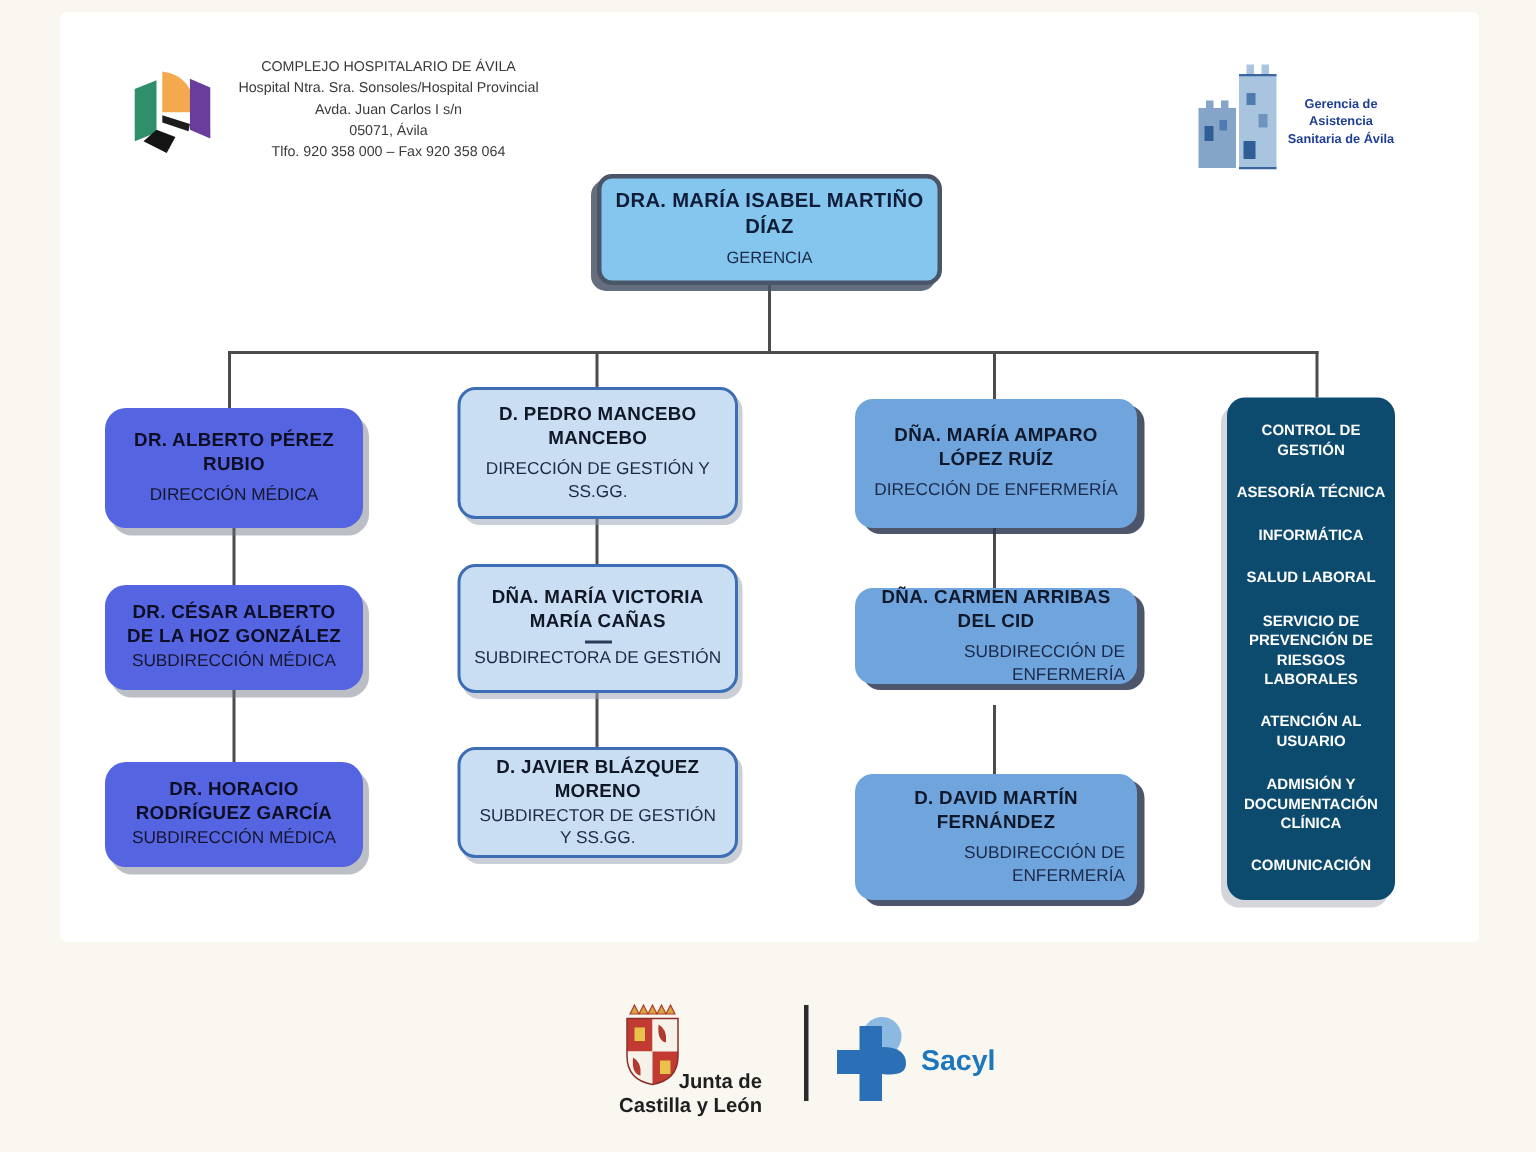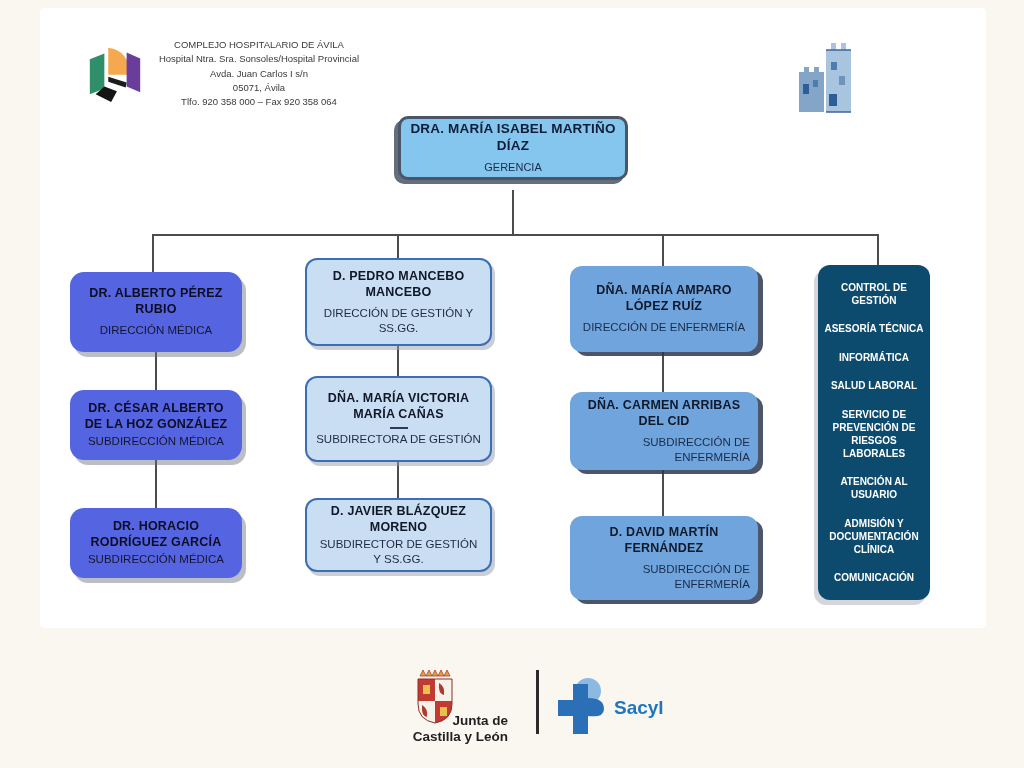--- a/index.html
+++ b/index.html
@@ -15,21 +15,21 @@
   .castle-logo { position:absolute; left:793px; top:36px; width:82px; height:82px; }
   .castle-text { position:absolute; left:848px; top:64px; width:92px; text-align:center;
                  font-size:8.5px; font-weight:bold; color:#1e3e96; line-height:1.35; }
 
   
   .obox { position:absolute; display:flex; flex-direction:column; align-items:center; justify-content:center;
           text-align:center; padding:6px 8px; }
   .oname { font-weight:bold; line-height:1.25; letter-spacing:.2px; }
   .otitle { line-height:1.25; margin-top:6px; }
 
-  .root-box { left:398px; top:116px; width:230px; height:64px; background:#85c6ee;
+  .root-box { left:398px; top:116px; width:230px; height:74px; background:#85c6ee;
               border:3px solid #4a5568; border-radius:10px; box-shadow:-4px 4px 0 rgba(74,85,104,.85); }
   .root-box .oname { font-size:13.5px; color:#101d38; }
   .root-box .otitle { font-size:11px; color:#1a2947; }
 
   .box-violet { width:172px; background:#5565e2; border-radius:14px;
                 box-shadow:4px 5px 0 rgba(105,110,125,.45); }
   .box-violet .oname { font-size:12.5px; color:#0d0d24; }
   .box-violet .otitle { font-size:11.5px; color:#15152e; }
 
   .box-light { width:187px; background:#c9ddf3; border:2.5px solid #3d6eb5; border-radius:12px;
@@ -87,20 +87,24 @@
   <svg class="castle-logo" viewBox="0 0 82 82">
     <path d="M6 36 h5 v-5 h5 v5 h5 v-5 h5 v5 h5 v40 H6 Z" fill="#6e94be" opacity="0.85"></path>
     <rect x="10" y="48" width="6" height="10" fill="#2f5d96"></rect>
     <rect x="20" y="44" width="5" height="7" fill="#4f7cb0"></rect>
     <path d="M33 14 h5 v-7 h5 v7 h5 v-7 h5 v7 h5 v62 H33 Z" fill="#a8c4de"></path>
     <rect x="38" y="26" width="6" height="8" fill="#4f7cb0"></rect>
     <rect x="46" y="40" width="6" height="9" fill="#6e94be"></rect>
     <rect x="36" y="58" width="8" height="12" fill="#2f5d96"></rect>
     <path d="M33 14 h25 M33 76 h25" stroke="#3a66a0" stroke-width="1.5"></path>
   </svg>
+  <div class="castle-text">
+    <div>Gerencia de Asistencia</div>
+    <div>Sanitaria de Ávila</div>
+  </div>
 
   <div class="line vline" style="left:512px; top:190px; height:45px;"></div>
   <div class="line hline" style="left:152px; top:234px; width:727px;"></div>
   <div class="line vline" style="left:152px; top:234px; height:38px;"></div>
   <div class="line vline" style="left:397px; top:234px; height:24px;"></div>
   <div class="line vline" style="left:662px; top:234px; height:32px;"></div>
   <div class="line vline" style="left:877px; top:234px; height:31px;"></div>
   <div class="line vline" style="left:155px; top:352px; height:38px;"></div>
   <div class="line vline" style="left:155px; top:460px; height:48px;"></div>
   <div class="line vline" style="left:397px; top:346px; height:30px;"></div>
@@ -137,21 +141,21 @@
   </div>
   <div class="obox box-light" style="left:305px; top:498px; height:74px;">
     <div class="oname">D. JAVIER BLÁZQUEZ MORENO</div>
     <div class="otitle" style="margin-top:2px;">SUBDIRECTOR DE GESTIÓN Y SS.GG.</div>
   </div>
 
   <div class="obox box-medium" style="left:570px; top:266px; height:86px;">
     <div class="oname">DÑA. MARÍA AMPARO LÓPEZ RUÍZ</div>
     <div class="otitle">DIRECCIÓN DE ENFERMERÍA</div>
   </div>
-  <div class="obox box-medium" style="left:570px; top:392px; height:78px;">
+  <div class="obox box-medium" style="left:570px; top:392px; height:64px;">
     <div class="oname">DÑA. CARMEN ARRIBAS DEL CID</div>
     <div class="otitle">SUBDIRECCIÓN DE ENFERMERÍA</div>
   </div>
   <div class="obox box-medium" style="left:570px; top:516px; height:84px;">
     <div class="oname">D. DAVID MARTÍN FERNÁNDEZ</div>
     <div class="otitle">SUBDIRECCIÓN DE ENFERMERÍA</div>
   </div>
 
   <div class="services-panel">
     <div class="svc">CONTROL DE GESTIÓN</div>

